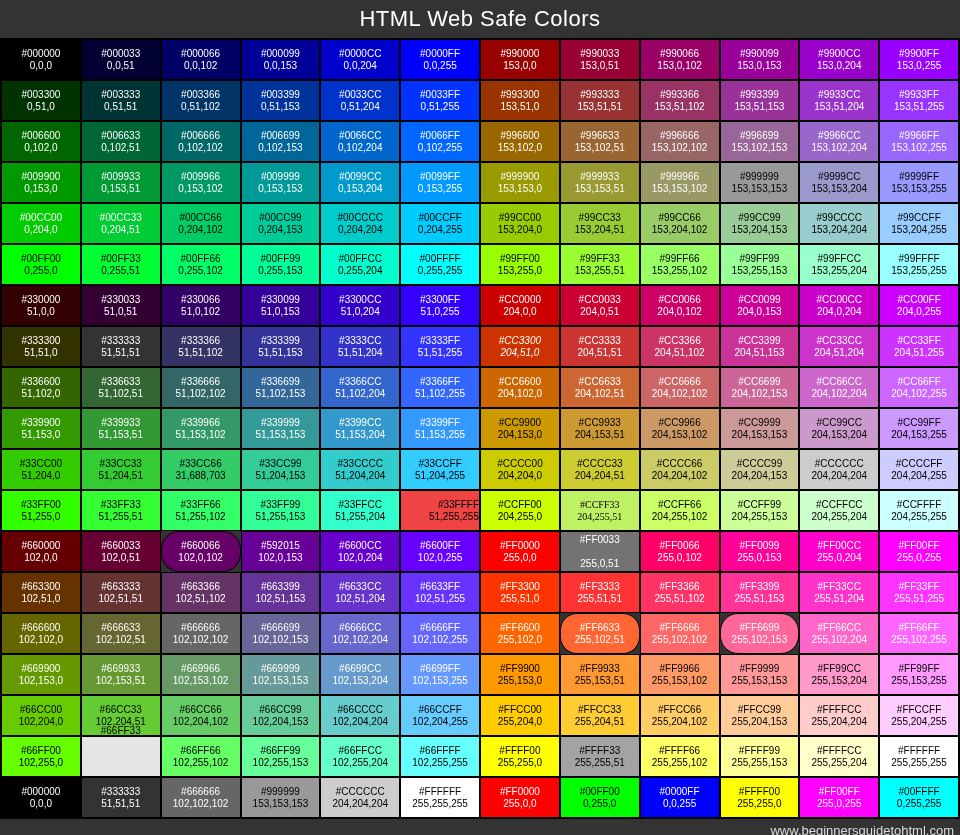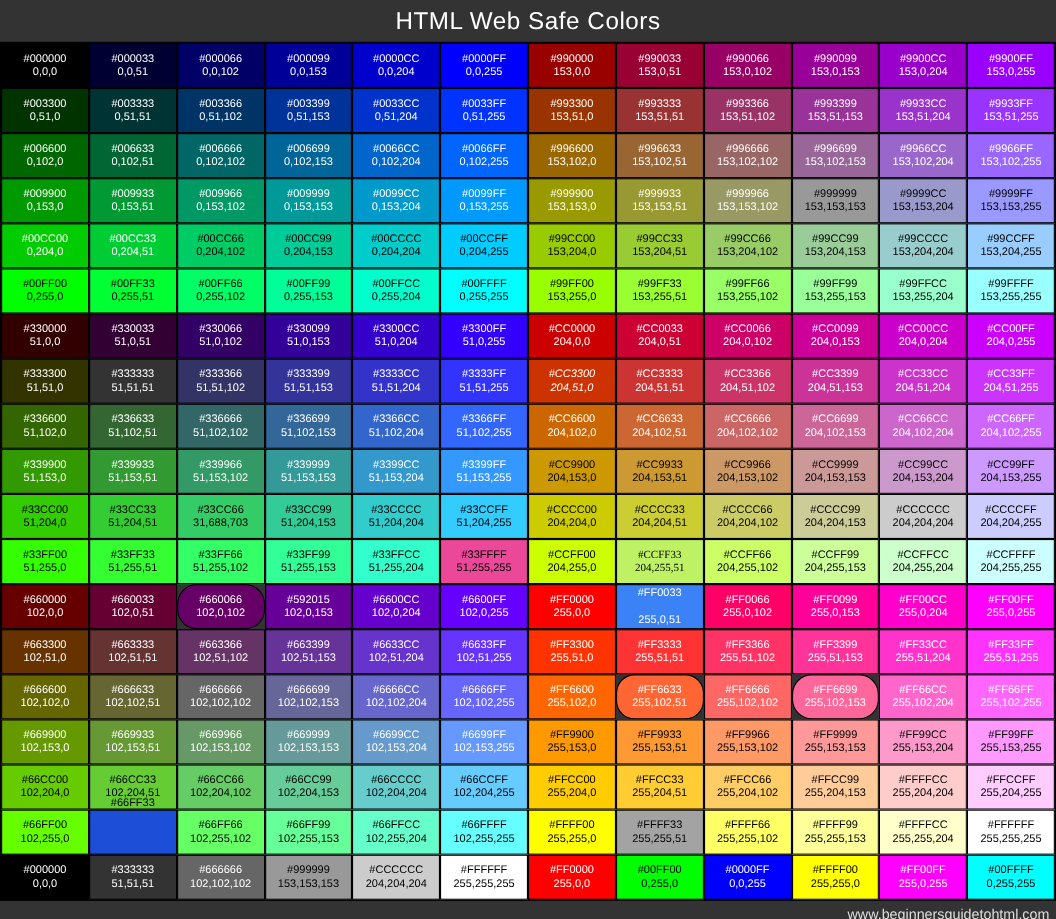--- a/index.html
+++ b/index.html
@@ -569,21 +569,21 @@
         <div class="rgb">51,255,102</div>
       </div>
       <div class="cell" style="background: rgb(51, 255, 153); color: rgb(0, 0, 0);">
         <div class="hex">#33FF99</div>
         <div class="rgb">51,255,153</div>
       </div>
       <div class="cell" style="background: rgb(51, 255, 204); color: rgb(0, 0, 0);">
         <div class="hex">#33FFCC</div>
         <div class="rgb">51,255,204</div>
       </div>
-      <div class="cell" style="background: #ec4899; color: rgb(0, 0, 0);">
+      <div class="cell" style="background: #ef4444; color: rgb(0, 0, 0); align-items: flex-end;">
         <div class="hex">#33FFFF</div>
         <div class="rgb">51,255,255</div>
       </div>
       <div class="cell" style="background: rgb(204, 255, 0); color: rgb(0, 0, 0);">
         <div class="hex">#CCFF00</div>
         <div class="rgb">204,255,0</div>
       </div>
       <div class="cell" style="background: #bef264; color: rgb(0, 0, 0); font-family: Liberation Serif, serif;">
         <div class="hex">#CCFF33</div>
         <div class="rgb">204,255,51</div>
@@ -625,21 +625,21 @@
         <div class="rgb">102,0,204</div>
       </div>
       <div class="cell" style="background: rgb(102, 0, 255); color: rgb(255, 255, 255);">
         <div class="hex">#6600FF</div>
         <div class="rgb">102,0,255</div>
       </div>
       <div class="cell" style="background: rgb(255, 0, 0); color: rgb(255, 255, 255);">
         <div class="hex">#FF0000</div>
         <div class="rgb">255,0,0</div>
       </div>
-      <div class="cell" style="background: #3b82f6; color: rgb(255, 255, 255); gap: 12px;">
+      <div class="cell" style="background: #737373; color: rgb(255, 255, 255); gap: 12px;">
         <div class="hex">#FF0033</div>
         <div class="rgb">255,0,51</div>
       </div>
       <div class="cell" style="background: rgb(255, 0, 102); color: rgb(255, 255, 255);">
         <div class="hex">#FF0066</div>
         <div class="rgb">255,0,102</div>
       </div>
       <div class="cell" style="background: rgb(255, 0, 153); color: rgb(255, 255, 255);">
         <div class="hex">#FF0099</div>
         <div class="rgb">255,0,153</div>
@@ -841,21 +841,21 @@
         <div class="rgb">255,204,204</div>
       </div>
       <div class="cell" style="background: rgb(255, 204, 255); color: rgb(0, 0, 0);">
         <div class="hex">#FFCCFF</div>
         <div class="rgb">255,204,255</div>
       </div>
       <div class="cell" style="background: rgb(102, 255, 0); color: rgb(0, 0, 0);">
         <div class="hex">#66FF00</div>
         <div class="rgb">102,255,0</div>
       </div>
-      <div class="cell" style="background: #1d4ed8; color: rgb(0, 0, 0); gap: 40px;">
+      <div class="cell" style="background: #e5e5e5; color: rgb(0, 0, 0); gap: 40px;">
         <div class="hex">#66FF33</div>
         <div class="rgb">102,255,51</div>
       </div>
       <div class="cell" style="background: rgb(102, 255, 102); color: rgb(0, 0, 0);">
         <div class="hex">#66FF66</div>
         <div class="rgb">102,255,102</div>
       </div>
       <div class="cell" style="background: rgb(102, 255, 153); color: rgb(0, 0, 0);">
         <div class="hex">#66FF99</div>
         <div class="rgb">102,255,153</div>

